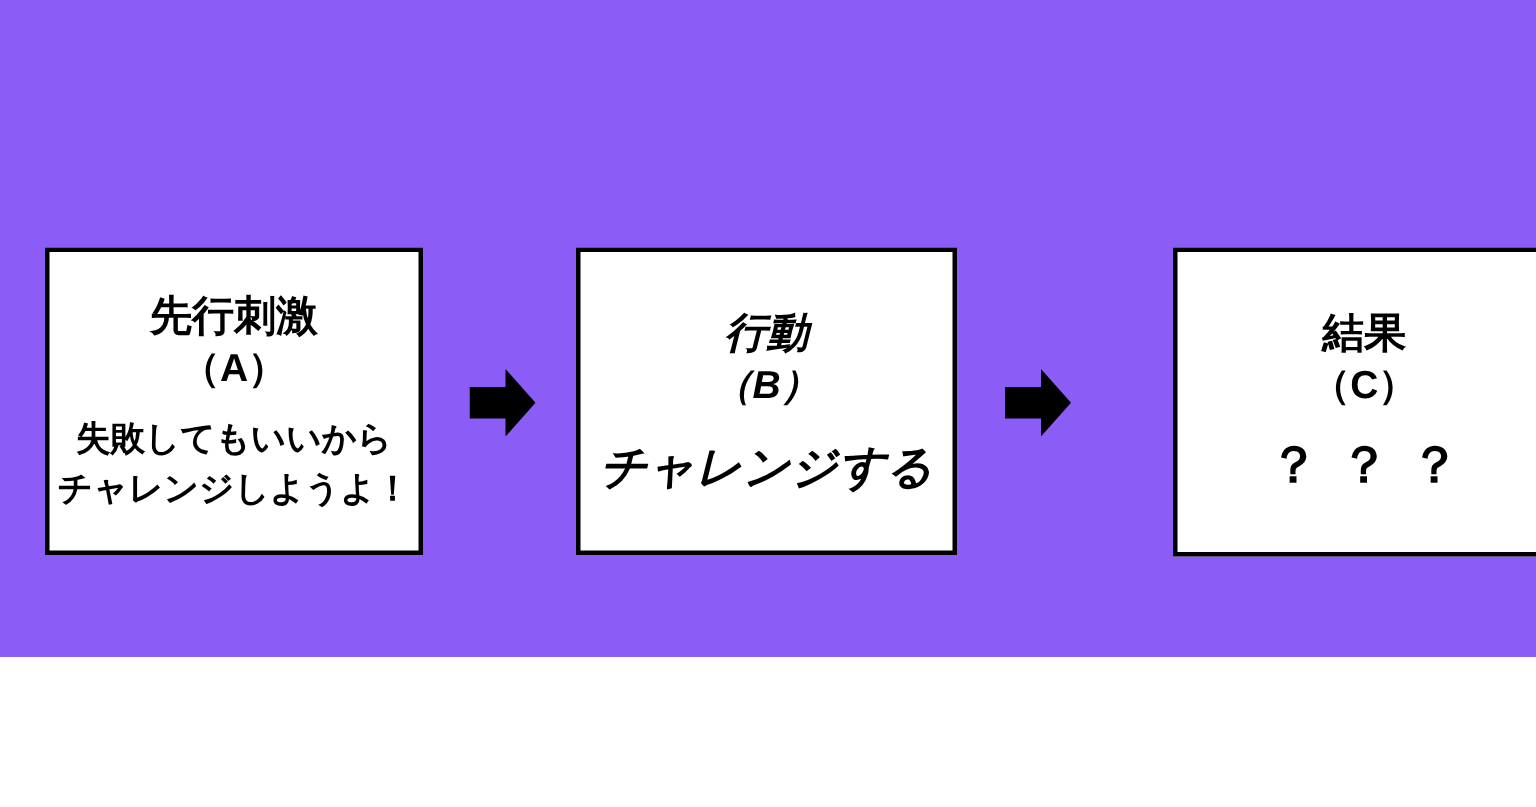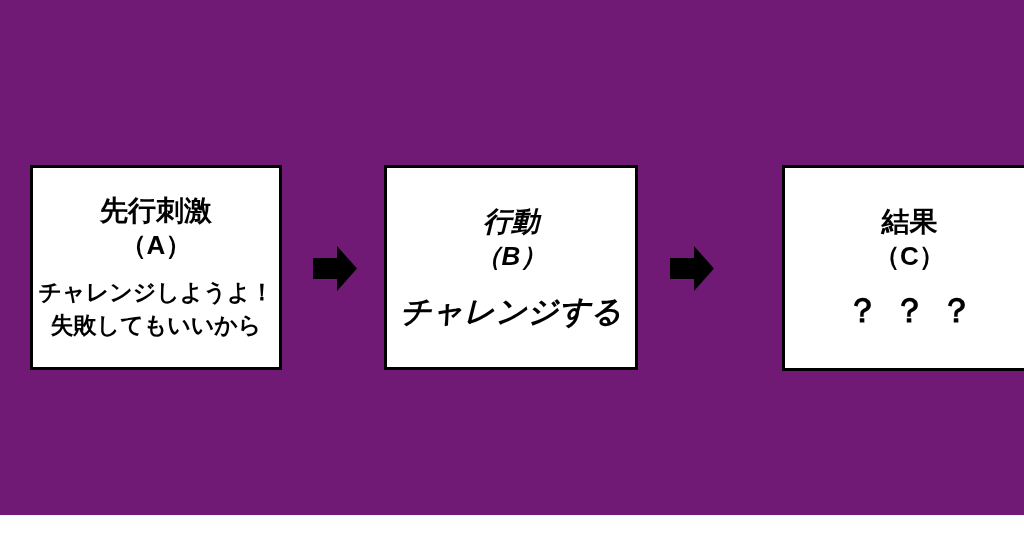--- a/index.html
+++ b/index.html
@@ -1,20 +1,20 @@
 <!DOCTYPE html>
 <html><head>
 <meta charset="utf-8">
 <style>
   html, body { margin: 0; padding: 0; background: #ffffff; }
   .canvas {
     position: relative;
     width: 1024px;
-    height: 515px;
-    background: #701a75;
+    height: 438px;
+    background: #8b5cf6;
     overflow: hidden;
     font-family: "Liberation Sans", "DejaVu Sans", sans-serif;
     color: #000000;
   }
   .box {
     position: absolute;
     top: 165px;
     height: 205px;
     border: 3.5px solid #000000;
     background: #ffffff;
@@ -72,22 +72,22 @@
 </style>
 </head>
 <body>
 
 <div class="canvas">
 
   <div class="box box-antecedent">
     <div class="box-title">先行刺激</div>
     <div class="box-label">（A）</div>
     <div class="box-body">
+      <div class="body-line">失敗してもいいから</div>
       <div class="body-line">チャレンジしようよ！</div>
-      <div class="body-line">失敗してもいいから</div>
     </div>
   </div>
 
   <svg class="arrow arrow-1" viewBox="0 0 44 45" aria-hidden="true">
     <polygon points="0,12 24,12 24,0 44,22.5 24,45 24,33 0,33" fill="#000000"></polygon>
   </svg>
 
   <div class="box box-behavior">
     <div class="box-title">行動</div>
     <div class="box-label">（B）</div>

